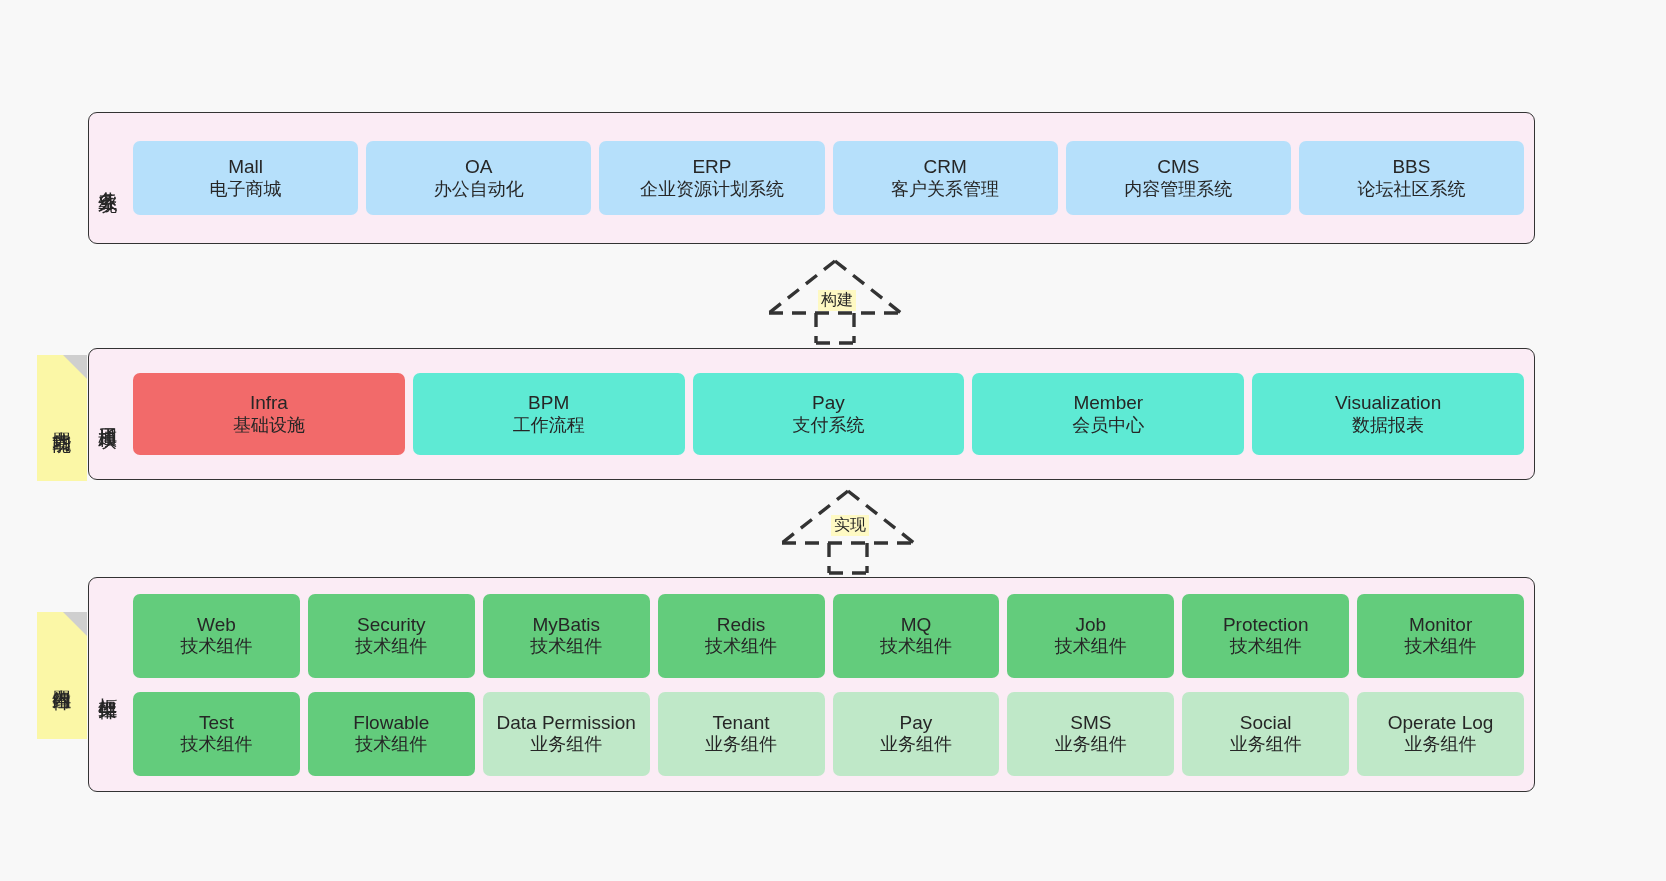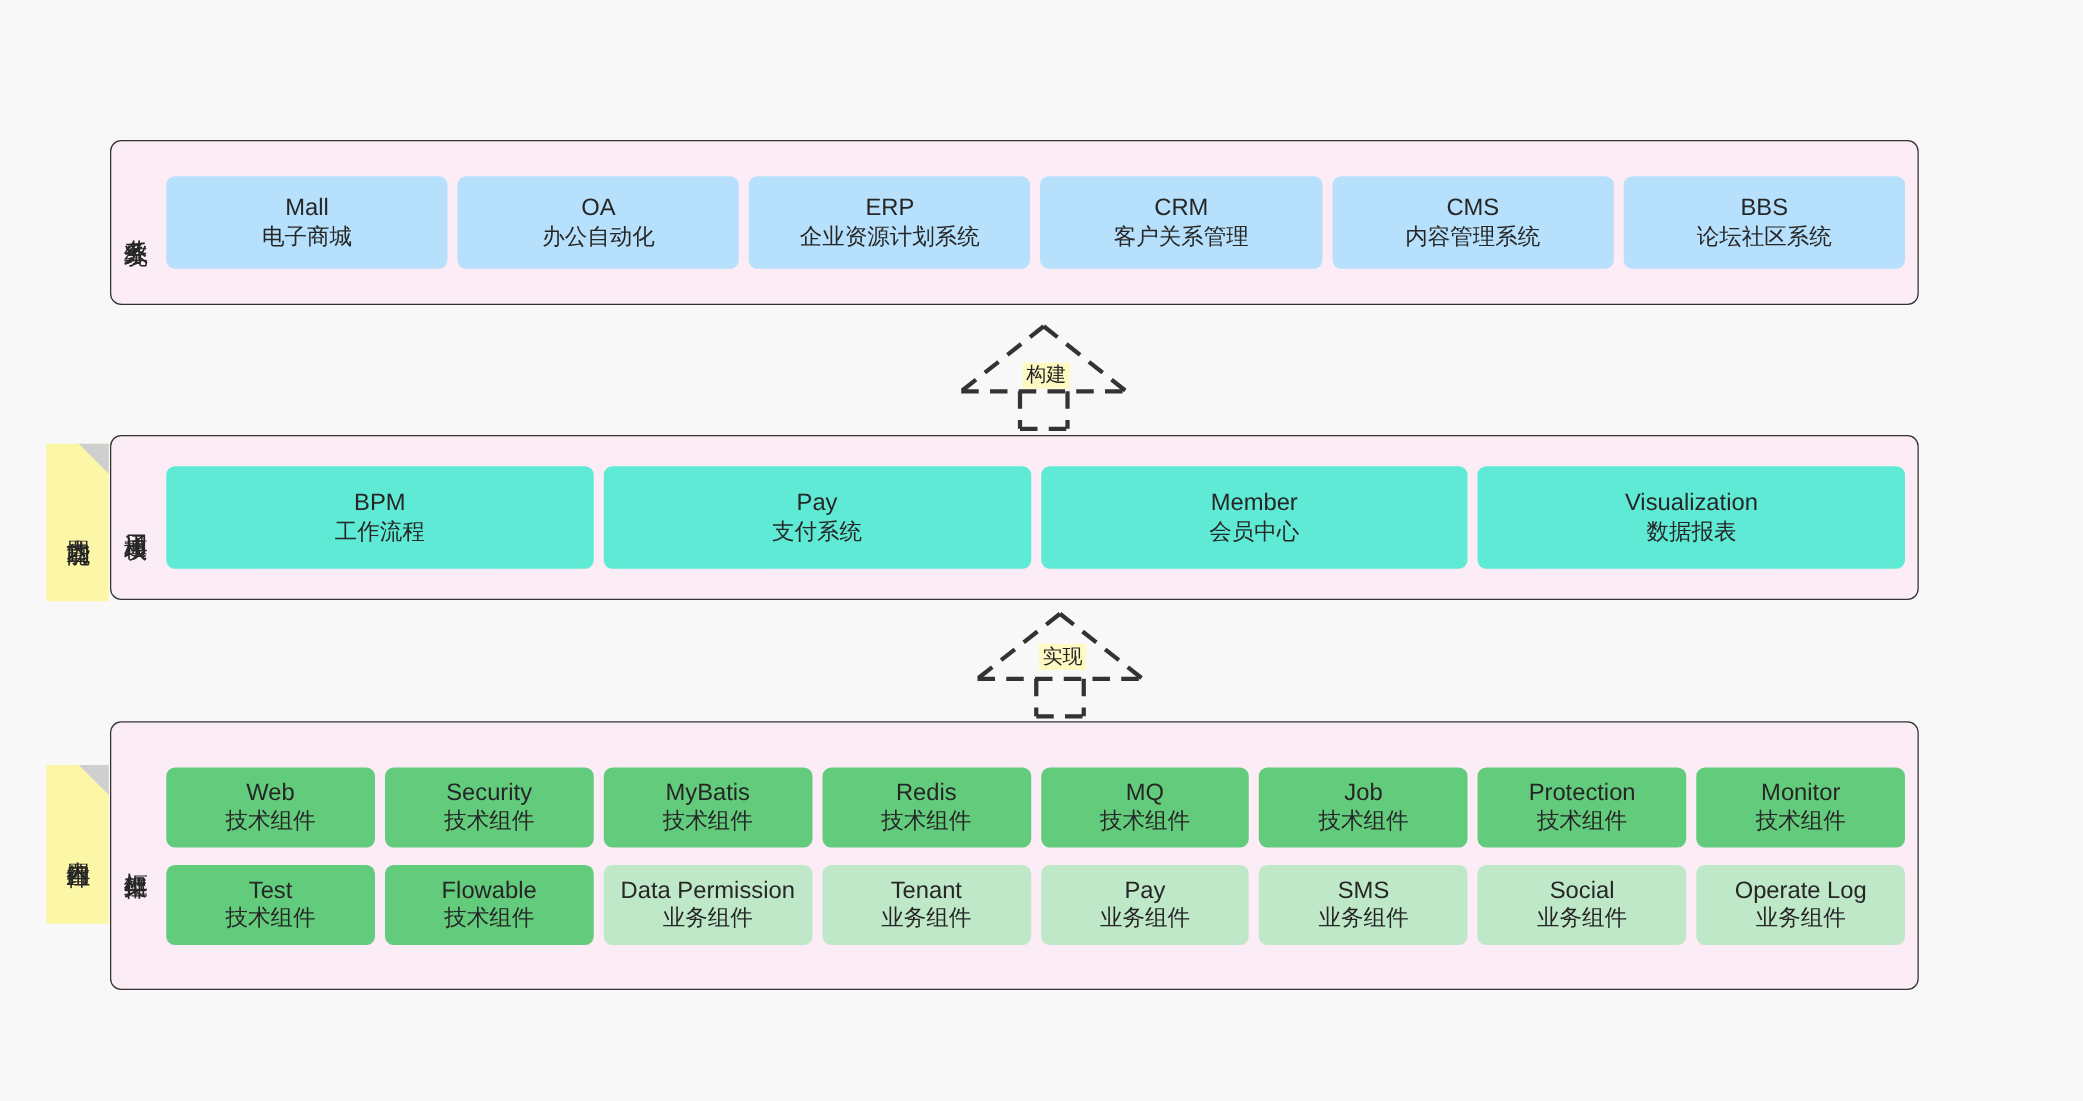--- a/index.html
+++ b/index.html
@@ -53,21 +53,20 @@
     flex-direction: column;
     justify-content: center;
     gap: 14px;
     padding: 0 10px 0 6px;
   }
 
   .row {
     display: flex;
     flex-direction: row;
     gap: 8px;
-    justify-content: flex-end;
   }
 
   .card {
     flex: 1 1 0;
     box-sizing: border-box;
     border-radius: 7px;
     display: flex;
     flex-direction: column;
     align-items: center;
     justify-content: center;
@@ -87,21 +86,21 @@
   .c-green       { background: #63cc7c; }
   .c-green-light { background: #bfe8c8; }
 
   
   #layer-business  { left: 88px;  top: 112px; width: 1447px; height: 132px; }
   #layer-modules   { left: 88px;  top: 348px; width: 1447px; height: 132px; }
   #layer-framework { left: 88px;  top: 577px; width: 1447px; height: 215px; }
 
   #layer-business  .row .card  { height: 74px; }
   #layer-modules   .row .card  { height: 82px; }
-  #layer-framework .row .card  { height: 64px; }
+  #layer-framework .row .card  { height: 84px; }
 
   
   .note {
     position: absolute;
     box-sizing: border-box;
     background: #fbf7a6;
     display: flex;
     align-items: center;
     justify-content: center;
     font-size: 19px;
@@ -193,20 +192,24 @@
 
   <div class="note" id="note-builtin-func">
     <span class="fold"></span>
     <span>内置功能</span>
   </div>
 
   <div class="layer" id="layer-modules">
     <div class="layer-title">通用模块</div>
     <div class="layer-body">
       <div class="row">
+        <div class="card c-red">
+          <span class="en">Infra</span>
+          <span class="cn">基础设施</span>
+        </div>
         <div class="card c-pink">
           <span class="en">BPM</span>
           <span class="cn">工作流程</span>
         </div>
         <div class="card c-pink">
           <span class="en">Pay</span>
           <span class="cn">支付系统</span>
         </div>
         <div class="card c-pink">
           <span class="en">Member</span>

